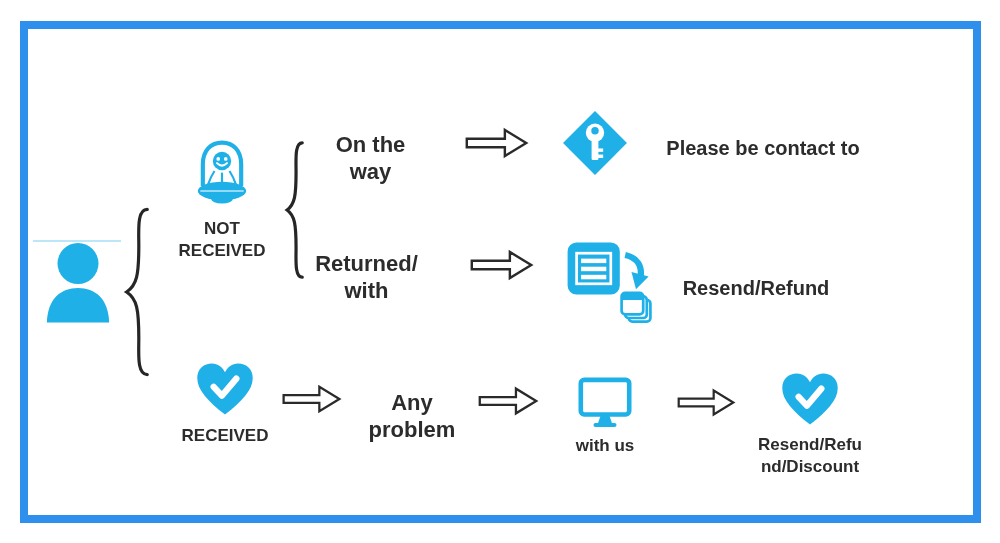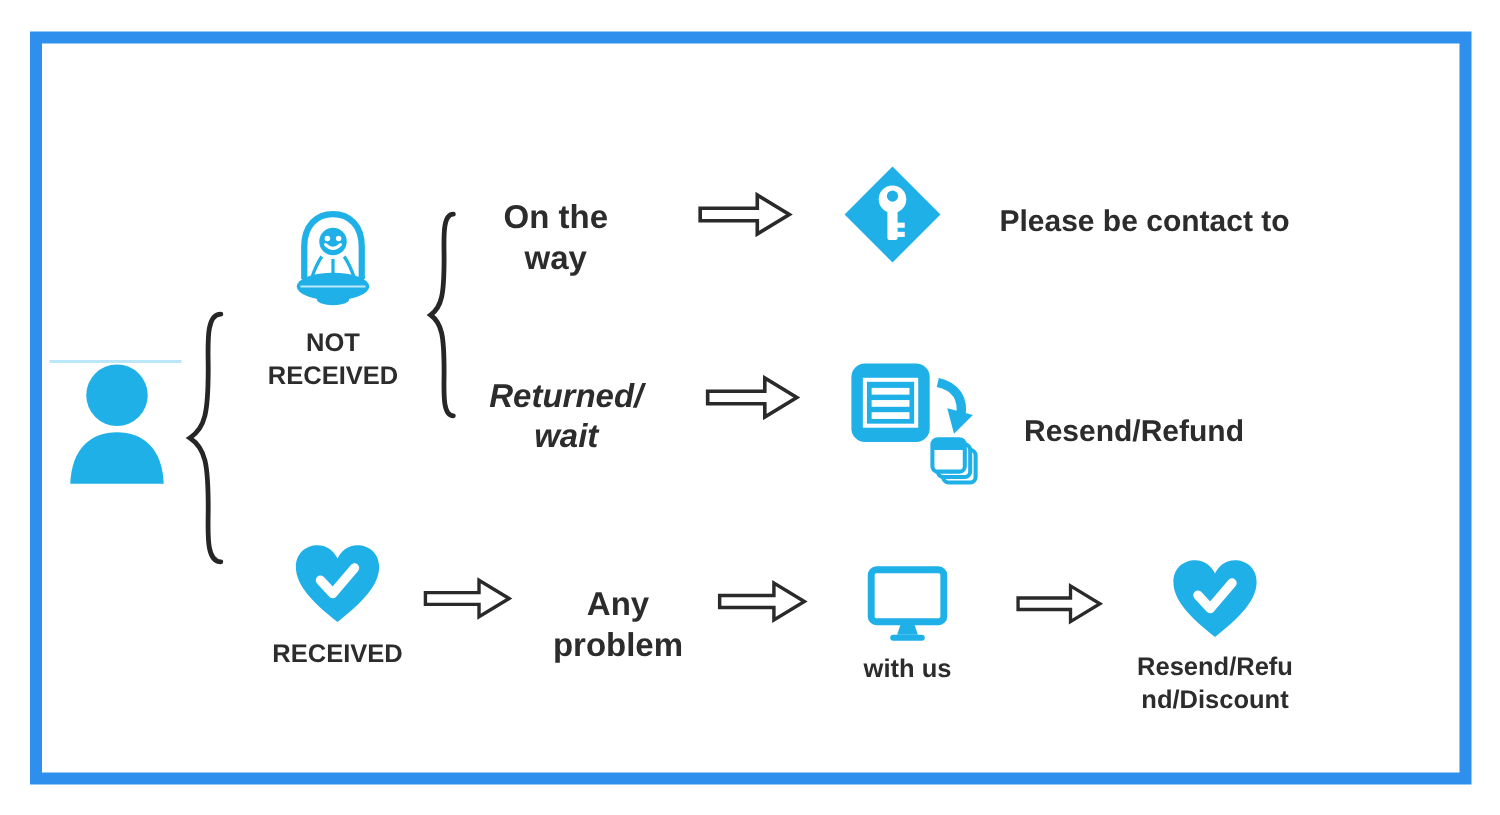--- a/index.html
+++ b/index.html
@@ -77,23 +77,23 @@
       <rect x="45" y="46" width="10" height="29" rx="2" fill="#fff"></rect>
       <rect x="54" y="58" width="8" height="5" fill="#fff"></rect>
       <rect x="54" y="67" width="8" height="5" fill="#fff"></rect>
     </svg>
   </div>
 
   <div class="abs txt t20" style="left:643px;top:120px;width:240px;">
     <span class="ln">Please be contact to</span>
   </div>
 
-  <div class="abs txt t22" style="left:315px;top:235px;width:125px;font-style:italic;">
+  <div class="abs txt t22" style="left:304px;top:235px;width:125px;">
     <span class="ln">Returned/</span>
-    <span class="ln">wait</span>
+    <span class="ln">with</span>
   </div>
 
   <svg class="abs" style="left:469px;top:249px;" width="65" height="32" viewBox="0 0 70 34">
     <path d="M3,12.5 H44 V3 L67,17 L44,31 V21.5 H3 Z" fill="#fff" stroke="#2A2A2A" stroke-width="2.6"></path>
   </svg>
 
   <div class="abs node" style="left:564px;top:237px;width:90px;">
     <svg width="90" height="90" viewBox="0 0 100 100">
       <rect x="4" y="6" width="58" height="58" rx="10" fill="#1FB0E8"></rect>
       <rect x="14" y="18" width="38" height="34" fill="none" stroke="#fff" stroke-width="3"></rect>

